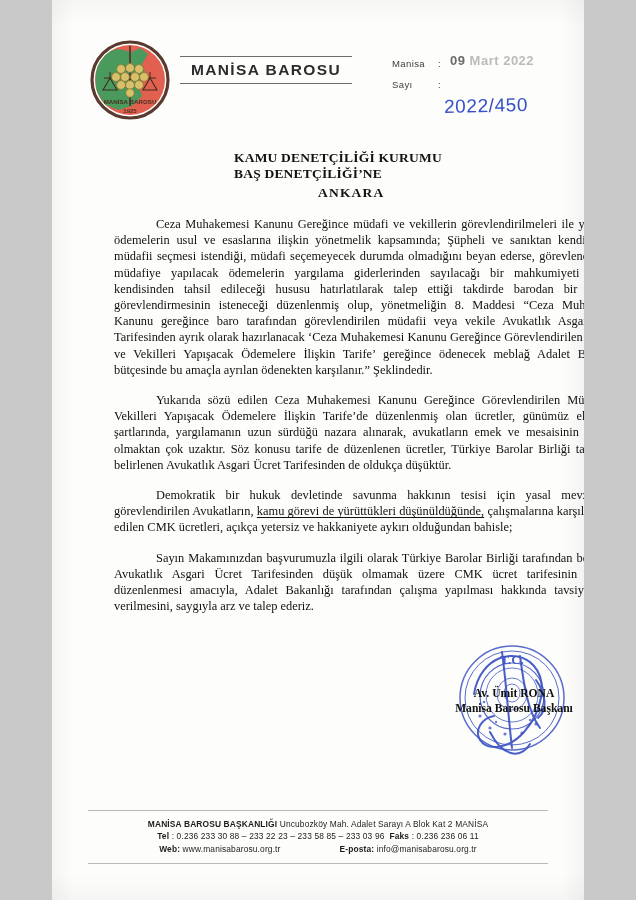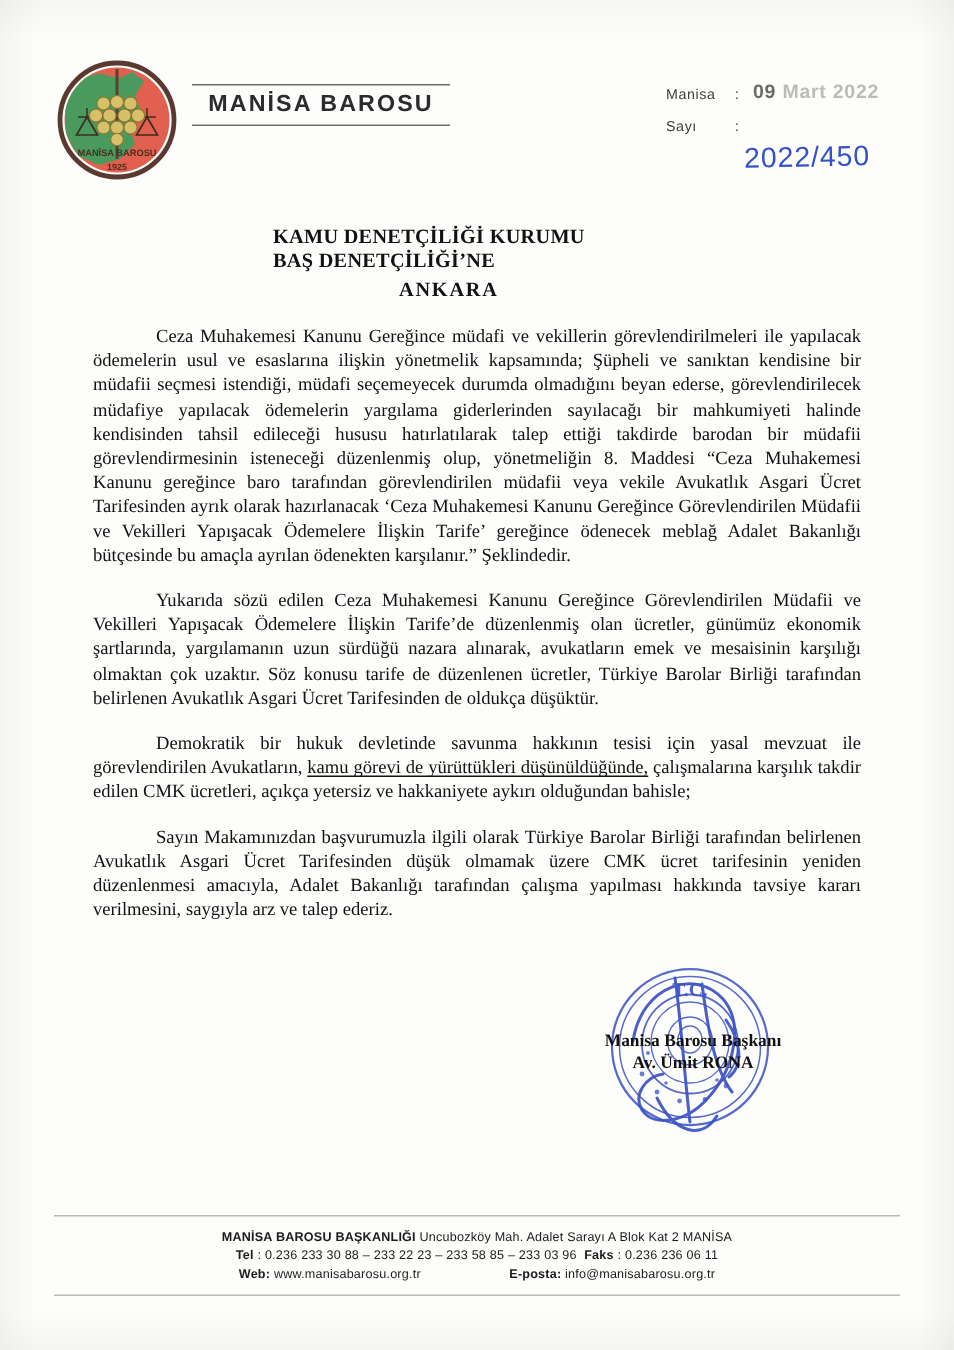--- a/index.html
+++ b/index.html
@@ -6,21 +6,21 @@
   html, body {
     margin: 0;
     padding: 0;
     background: #c9c9c9;
   }
   body {
     font-family: "Liberation Serif", serif;
   }
   .page {
     position: relative;
-    width: 636px;
+    width: 532px;
     height: 900px;
     margin: 0 auto;
     background: #fdfdfb;
     overflow: hidden;
     box-sizing: border-box;
   }
   
   .page::after {
     content: "";
     position: absolute;
@@ -345,22 +345,22 @@
       <path d="M24 58 C30 20, 66 10, 84 30 C98 46, 92 76, 74 96 C60 112, 38 116, 30 104
                C24 94, 32 82, 44 80"></path>
       <path d="M52 16 C56 44, 58 78, 62 112"></path>
       <path d="M70 20 C74 50, 78 76, 90 92"></path>
       <path d="M86 44 C96 58, 98 74, 88 82"></path>
       <path d="M40 96 C52 120, 70 124, 80 108"></path>
     </g>
   </svg>
 
   <div class="signature">
+    <div>Av. Ümit RONA</div>
     <div>Manisa Barosu Başkanı</div>
-    <div>Av. Ümit RONA</div>
   </div>
 
   <div class="footer">
     <div class="footer-rule"></div>
     <div class="footer-inner">
       <div class="footer-line">
         <b>MANİSA BAROSU BAŞKANLIĞI</b>
         <span>Uncubozköy Mah. Adalet Sarayı A Blok Kat 2  MANİSA</span>
       </div>
       <div class="footer-line">

